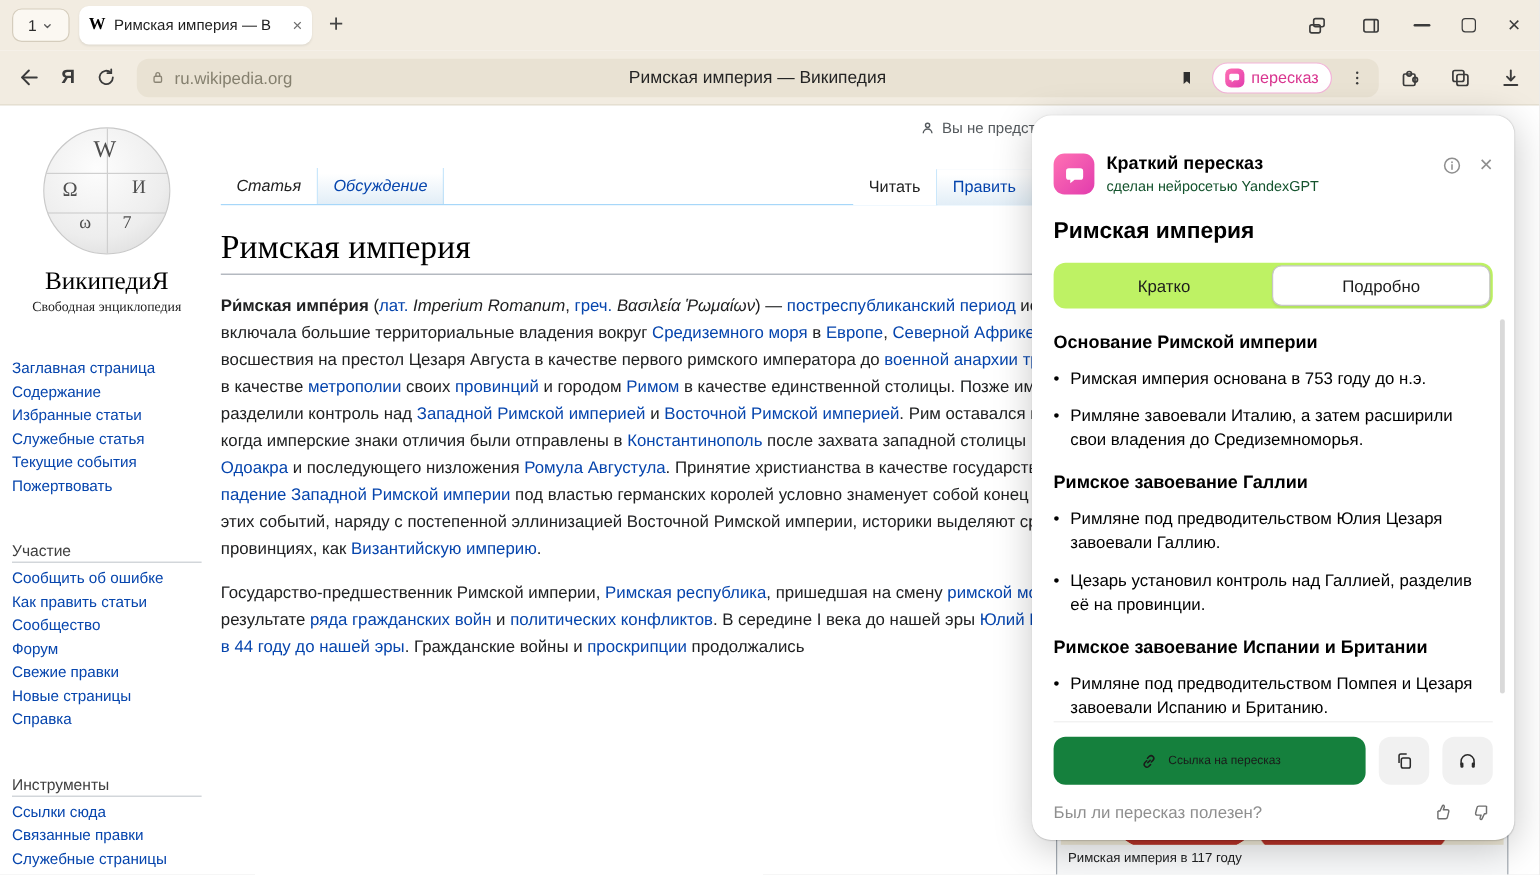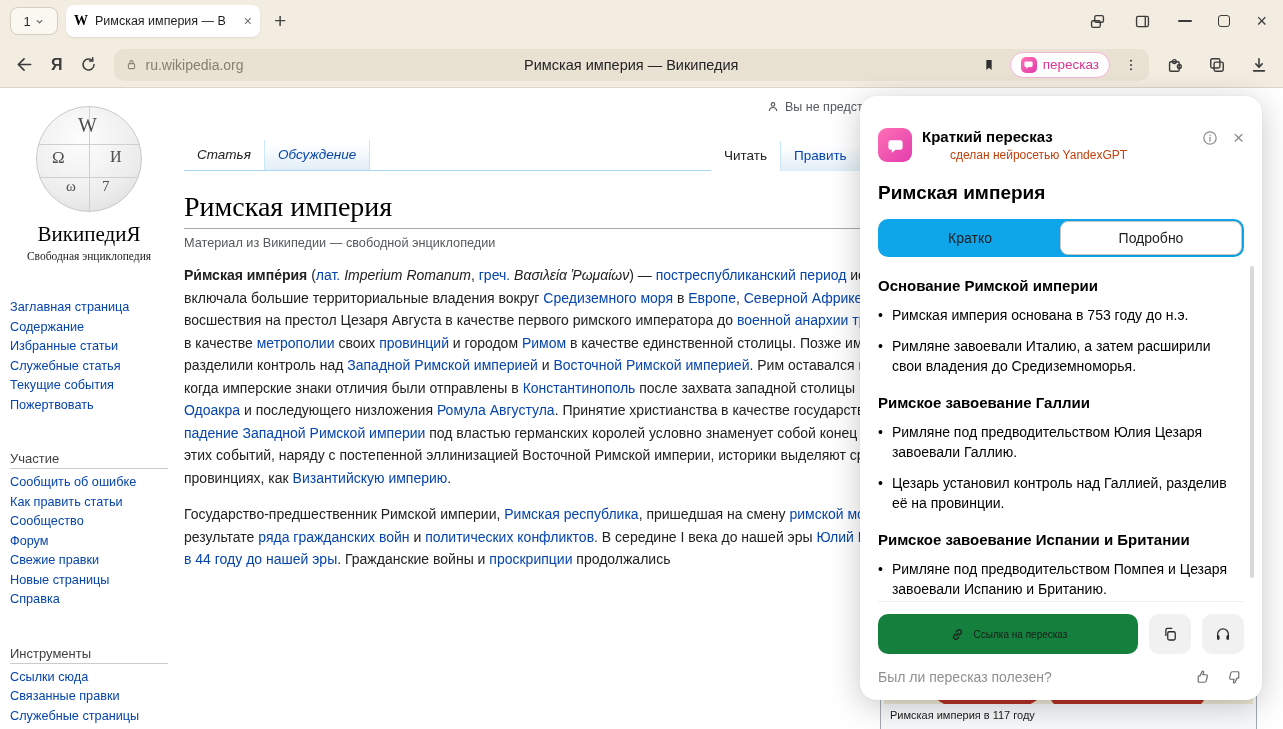--- a/index.html
+++ b/index.html
@@ -99,25 +99,25 @@
 
   
   .panel { position:absolute; top:96px; right:21px; width:402px; height:604px; background:#fff; z-index:30;
            border-radius:16px; box-shadow:0 6px 32px rgba(0,0,0,.22), 0 0 1px rgba(0,0,0,.15);
            padding:32px 18px 14px; display:flex; flex-direction:column; }
   .p-head { display:flex; align-items:flex-start; gap:10px; }
   .p-ico { width:34px; height:34px; border-radius:9px; background:linear-gradient(135deg,#ff71b3,#e23cae);
            display:flex; align-items:center; justify-content:center; flex:none; }
   .p-titles { flex:1; }
   .p-title { font-size:15px; font-weight:600; color:#000; }
-  .p-sub { font-size:12px; color:#c2410c; margin-top:3px;margin-left:28px; }
+  .p-sub { font-size:12px; color:#14532d; margin-top:3px; }
   .p-headicons { display:flex; align-items:center; gap:14px; color:#8f8f8f; }
   .p-close { font-size:19px; line-height:1; color:#8f8f8f; cursor:pointer; }
   .p-article-title { font-size:19px; font-weight:700; color:#000; margin-top:20px; }
-  .seg { margin-top:15px; background:#0ea5e9; border-radius:10px; padding:2px; display:flex; height:38px; }
+  .seg { margin-top:15px; background:#bef264; border-radius:10px; padding:2px; display:flex; height:38px; }
   .seg-btn { flex:1; display:flex; align-items:center; justify-content:center; font-size:14px; color:#1c1c1c;
              border-radius:8px; cursor:pointer; }
   .seg-btn.active { background:#fff; border:1px solid #c6c6c6; box-shadow:0 1px 2px rgba(0,0,0,.07); }
   .p-sections { margin-top:2px; flex:1; overflow:hidden; padding-right:8px; }
   .p-sec-h { font-size:15px; font-weight:700; color:#000; margin-top:18px; }
   .p-bullet { display:flex; gap:9px; margin-top:11px; font-size:14px; line-height:20px; color:#000; }
   .p-dot { flex:none; }
   .p-scrollbar { position:absolute; right:8px; top:170px; width:4px; height:312px; background:#d9d9d9;
                  border-radius:2px; cursor:pointer; }
   .p-actions { display:flex; gap:11px; padding-top:12px; border-top:1px solid #efefef; }
@@ -306,21 +306,20 @@
             <span class="wtab">Обсуждение</span>
           </div>
         <div class="tabs-right">
             <span class="wtab active">Читать</span>
             <span class="wtab">Править</span>
             <span class="wtab">П</span>
           </div>
       </div>
       <div class="article">
         <h1>Римская империя</h1>
-        <div class="subtitle">Материал из Википедии — свободной энциклопедии</div>
         <div>
             <p class="wpara"><span class="wb">Ри́мская импе́рия</span><span class=""> (</span><span class="wlink">лат.</span><span class=""> </span><span class="wi">Imperium Romanum</span><span class="">, </span><span class="wlink">греч.</span><span class=""> </span><span class="wi">Βασιλεία Ῥωμαίων</span><span class="">) — </span><span class="wlink">постреспубликанский период</span><span class=""> истории </span><span class="wlink">Древнего Рима</span><span class="">. Как государство Римская империя включала большие территориальные владения вокруг </span><span class="wlink">Средиземного моря</span><span class=""> в </span><span class="wlink">Европе</span><span class="">, </span><span class="wlink">Северной Африке</span><span class=""> и </span><span class="wlink">Западной Азии</span><span class="">, управляемые императорами. От восшествия на престол Цезаря Августа в качестве первого римского императора до </span><span class="wlink">военной анархии третьего века</span><span class=""> Римская империя была </span><span class="wlink">принципатом</span><span class=""> с </span><span class="wlink">Италией</span><span class=""> в качестве </span><span class="wlink">метрополии</span><span class=""> своих </span><span class="wlink">провинций</span><span class=""> и городом </span><span class="wlink">Римом</span><span class=""> в качестве единственной столицы. Позже империей правили </span><span class="wlink">несколько императоров</span><span class="">, которые разделили контроль над </span><span class="wlink">Западной Римской империей</span><span class=""> и </span><span class="wlink">Восточной Римской империей</span><span class="">. Рим оставался номинальной столицей обеих частей до 476 года нашей эры, когда имперские знаки отличия были отправлены в </span><span class="wlink">Константинополь</span><span class=""> после захвата западной столицы </span><span class="wlink">Равенны</span><span class=""> </span><span class="wlink">германскими варварами</span><span class=""> под предводительством </span><span class="wlink">Одоакра</span><span class=""> и последующего низложения </span><span class="wlink">Ромула Августула</span><span class="">. Принятие христианства в качестве государственной религии Римской империи в 380 году нашей эры и </span><span class="wlink">падение Западной Римской империи</span><span class=""> под властью германских королей условно знаменует собой конец </span><span class="wlink">классической античности</span><span class=""> и начало </span><span class="wlink">Средневековья</span><span class="">. Из-за этих событий, наряду с постепенной эллинизацией Восточной Римской империи, историки выделяют средневековую Римскую империю, оставшуюся в восточных провинциях, как </span><span class="wlink">Византийскую империю</span><span class="">.</span></p>
             <p class="wpara"><span class="">Государство-предшественник Римской империи, </span><span class="wlink">Римская республика</span><span class="">, пришедшая на смену </span><span class="wlink">римской монархии</span><span class=""> в </span><span class="wlink">VI веке до нашей эры</span><span class="">, была дестабилизирована в результате </span><span class="wlink">ряда гражданских войн</span><span class=""> и </span><span class="wlink">политических конфликтов</span><span class="">. В середине I века до нашей эры </span><span class="wlink">Юлий Цезарь</span><span class=""> был назначен </span><span class="wlink">бессменным диктатором</span><span class="">, а затем </span><span class="wlink">убит в 44 году до нашей эры</span><span class="">. Гражданские войны и </span><span class="wlink">проскрипции</span><span class=""> продолжались</span></p>
           </div>
       </div>
     </div>
 
     <div class="infobox">
       <div class="ib-map"></div>
       <div class="ib-cap">Римская империя в 117 году</div>

